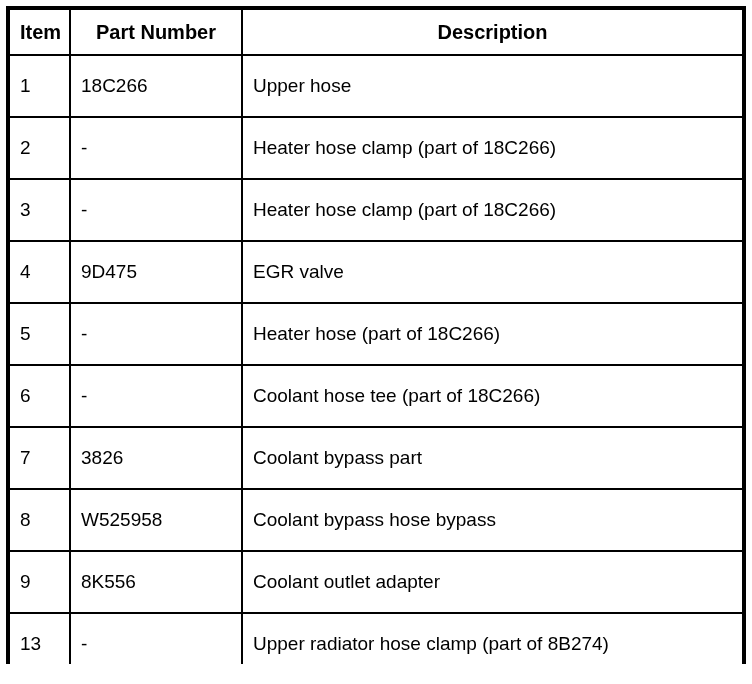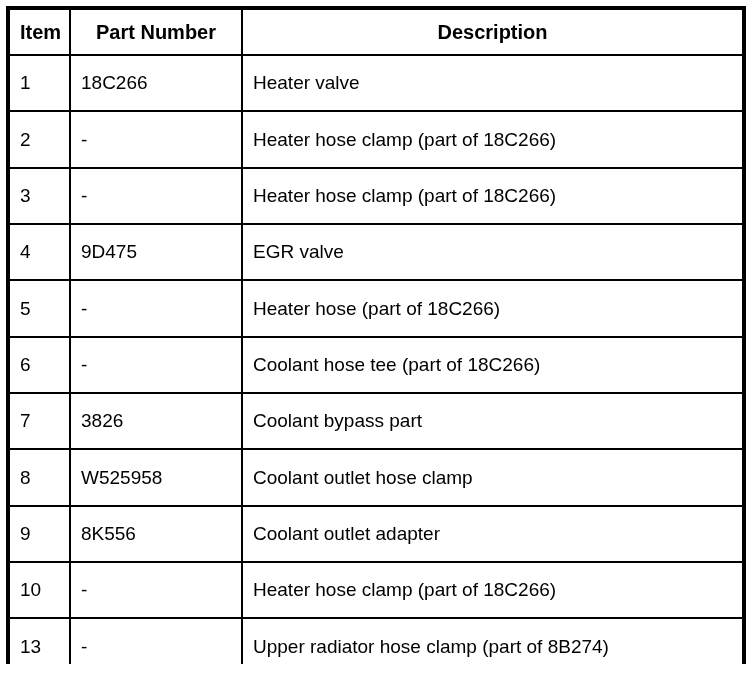--- a/index.html
+++ b/index.html
@@ -64,21 +64,21 @@
       <tr>
         <th>Item</th>
         <th>Part Number</th>
         <th>Description</th>
       </tr>
     </thead>
     <tbody id="table-body">
   <tr>
     <td>1</td>
     <td>18C266</td>
-    <td>Heater valve</td>
+    <td>Upper hose</td>
   </tr>
 
   <tr>
     <td>2</td>
     <td>-</td>
     <td>Heater hose clamp (part of 18C266)</td>
   </tr>
 
   <tr>
     <td>3</td>
@@ -106,34 +106,29 @@
 
   <tr>
     <td>7</td>
     <td>3826</td>
     <td>Coolant bypass part</td>
   </tr>
 
   <tr>
     <td>8</td>
     <td>W525958</td>
-    <td>Coolant outlet hose clamp</td>
+    <td>Coolant bypass hose bypass</td>
   </tr>
 
   <tr>
     <td>9</td>
     <td>8K556</td>
     <td>Coolant outlet adapter</td>
   </tr>
 
-  <tr>
-    <td>10</td>
-    <td>-</td>
-    <td>Heater hose clamp (part of 18C266)</td>
-  </tr>
 
 
 
   <tr>
     <td>13</td>
     <td>-</td>
     <td>Upper radiator hose clamp (part of 8B274)</td>
   </tr>
 </tbody>
   </table>

